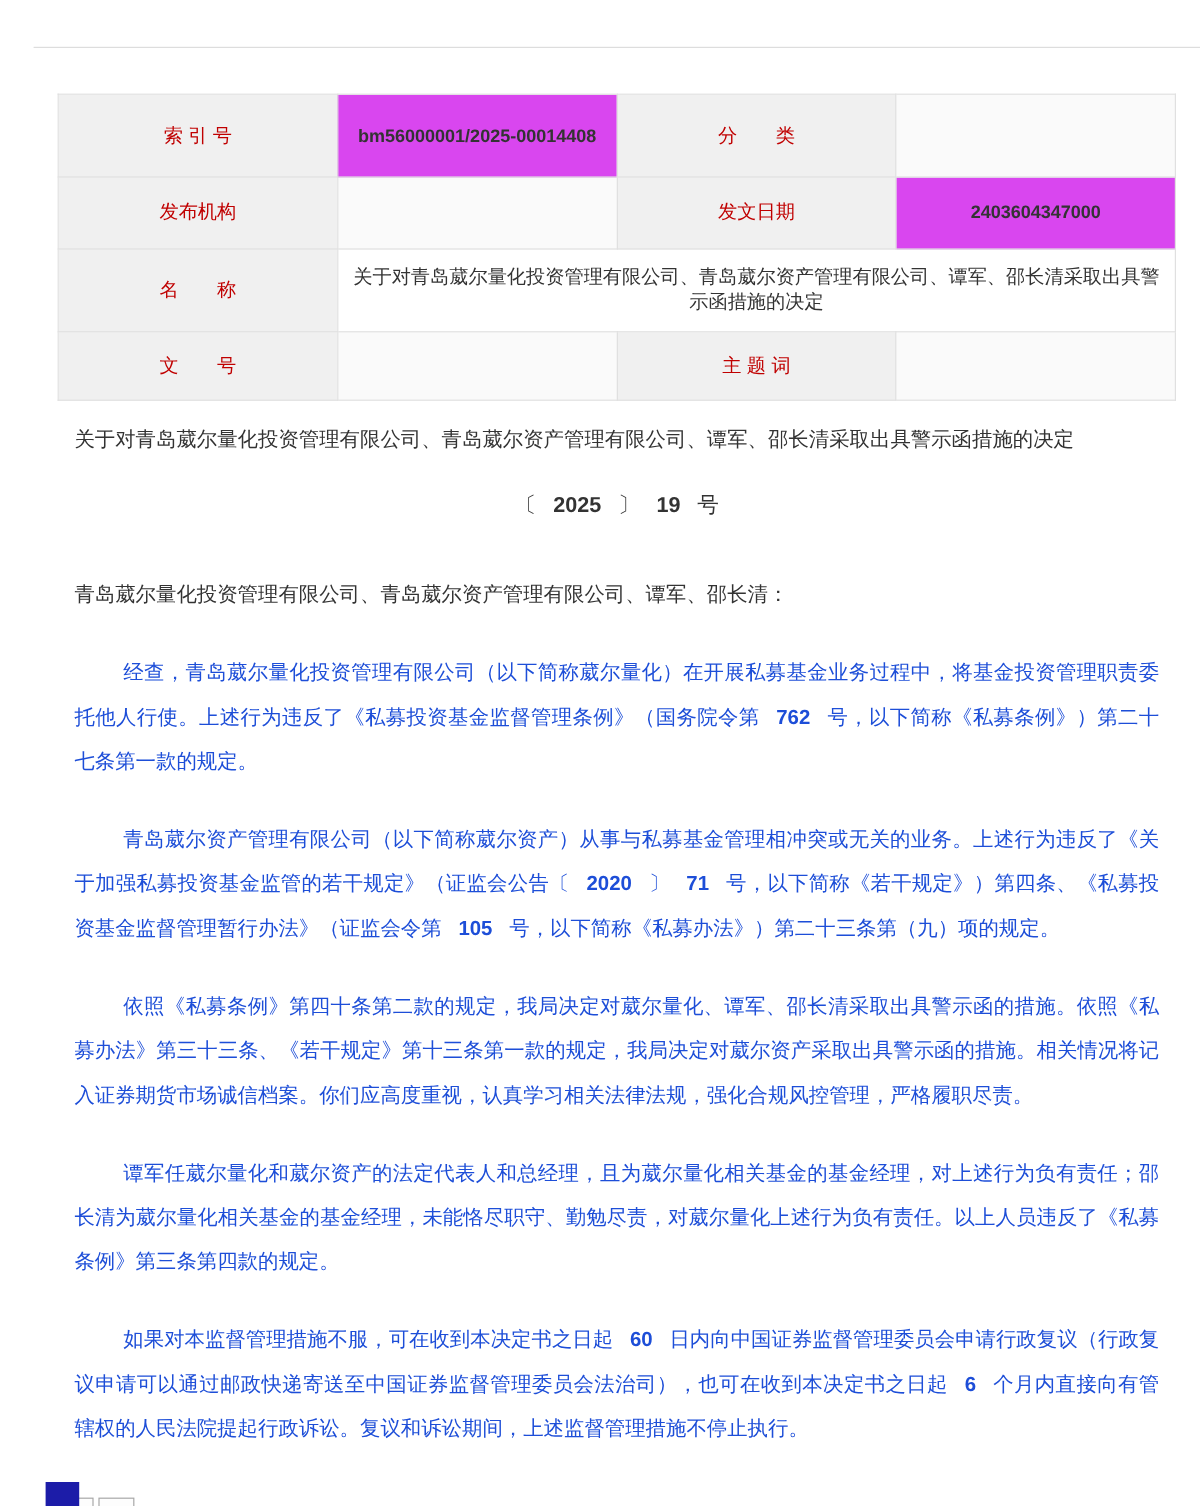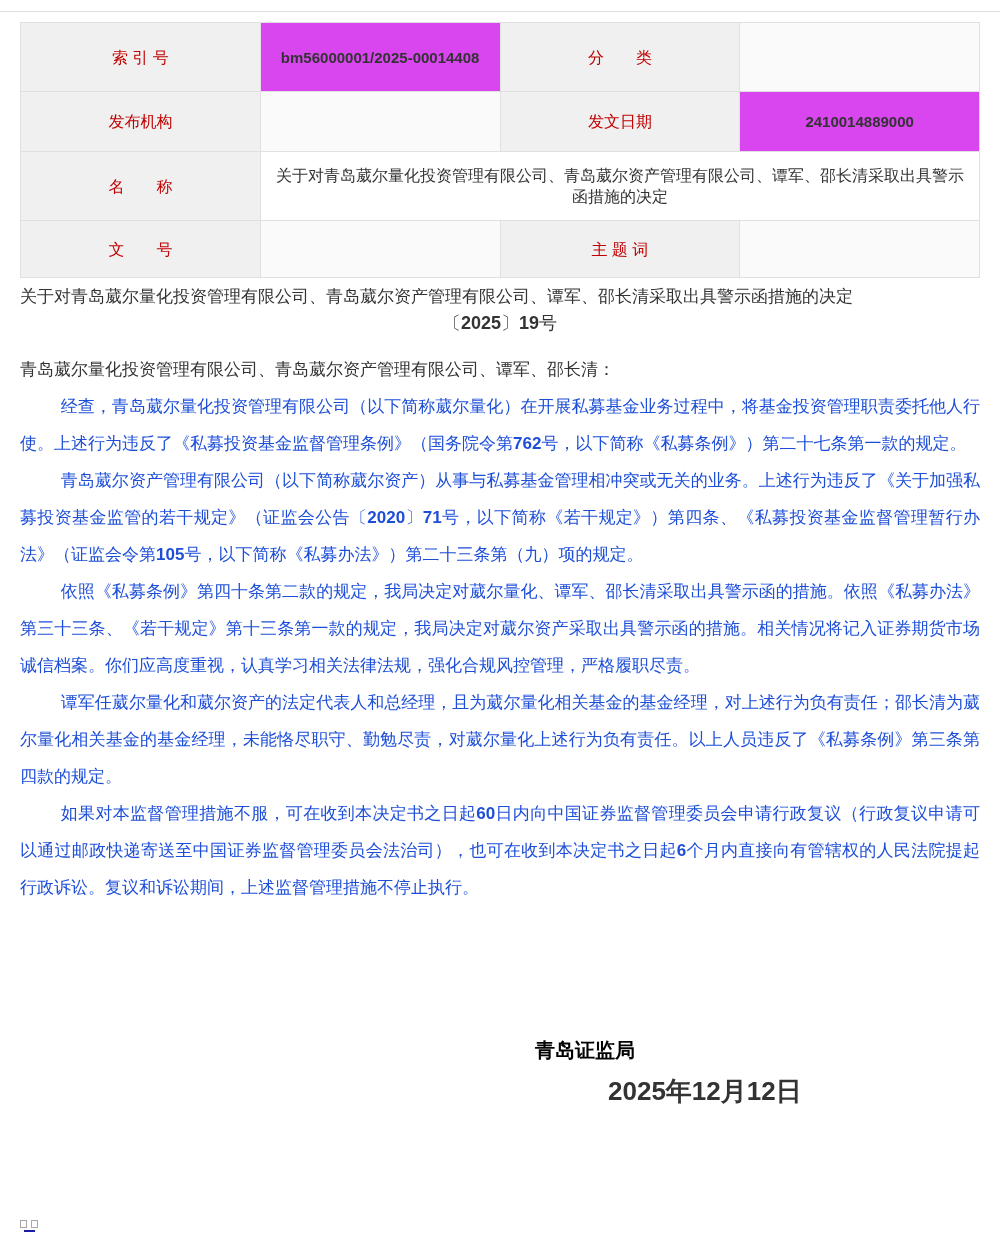--- a/index.html
+++ b/index.html
@@ -1,15 +1,15 @@
 <!DOCTYPE html>
 <html><head>
 <meta charset="utf-8">
 <style>
-  * { box-sizing: border-box; margin: 0; padding: 0; }
+  * { box-sizing: border-box; margin: 0; padding: 14px; }
   html, body { background: #fff; }
   body {
     width: 1000px;
     min-height: 1255px;
     margin: 0 auto;
     font-family: "Liberation Sans", "DejaVu Sans", sans-serif;
     color: #333;
     position: relative;
   }
   .top-rule {
@@ -141,21 +141,21 @@
       <tr class="r1">
         <td class="lbl">索 引 号</td>
         <td class="val">bm56000001/2025-00014408</td>
         <td class="lbl">分　　类</td>
         <td class="val empty"></td>
       </tr>
       <tr class="r2">
         <td class="lbl">发布机构</td>
         <td class="val empty"></td>
         <td class="lbl">发文日期</td>
-        <td class="val">2410014889000</td>
+        <td class="val">2403604347000</td>
       </tr>
       <tr class="r3">
         <td class="lbl">名　　称</td>
         <td class="val name-val" colspan="3">关于对青岛葳尔量化投资管理有限公司、青岛葳尔资产管理有限公司、谭军、邵长清采取出具警示函措施的决定</td>
       </tr>
       <tr class="r4">
         <td class="lbl">文　　号</td>
         <td class="val empty"></td>
         <td class="lbl">主 题 词</td>
         <td class="val empty"></td>

